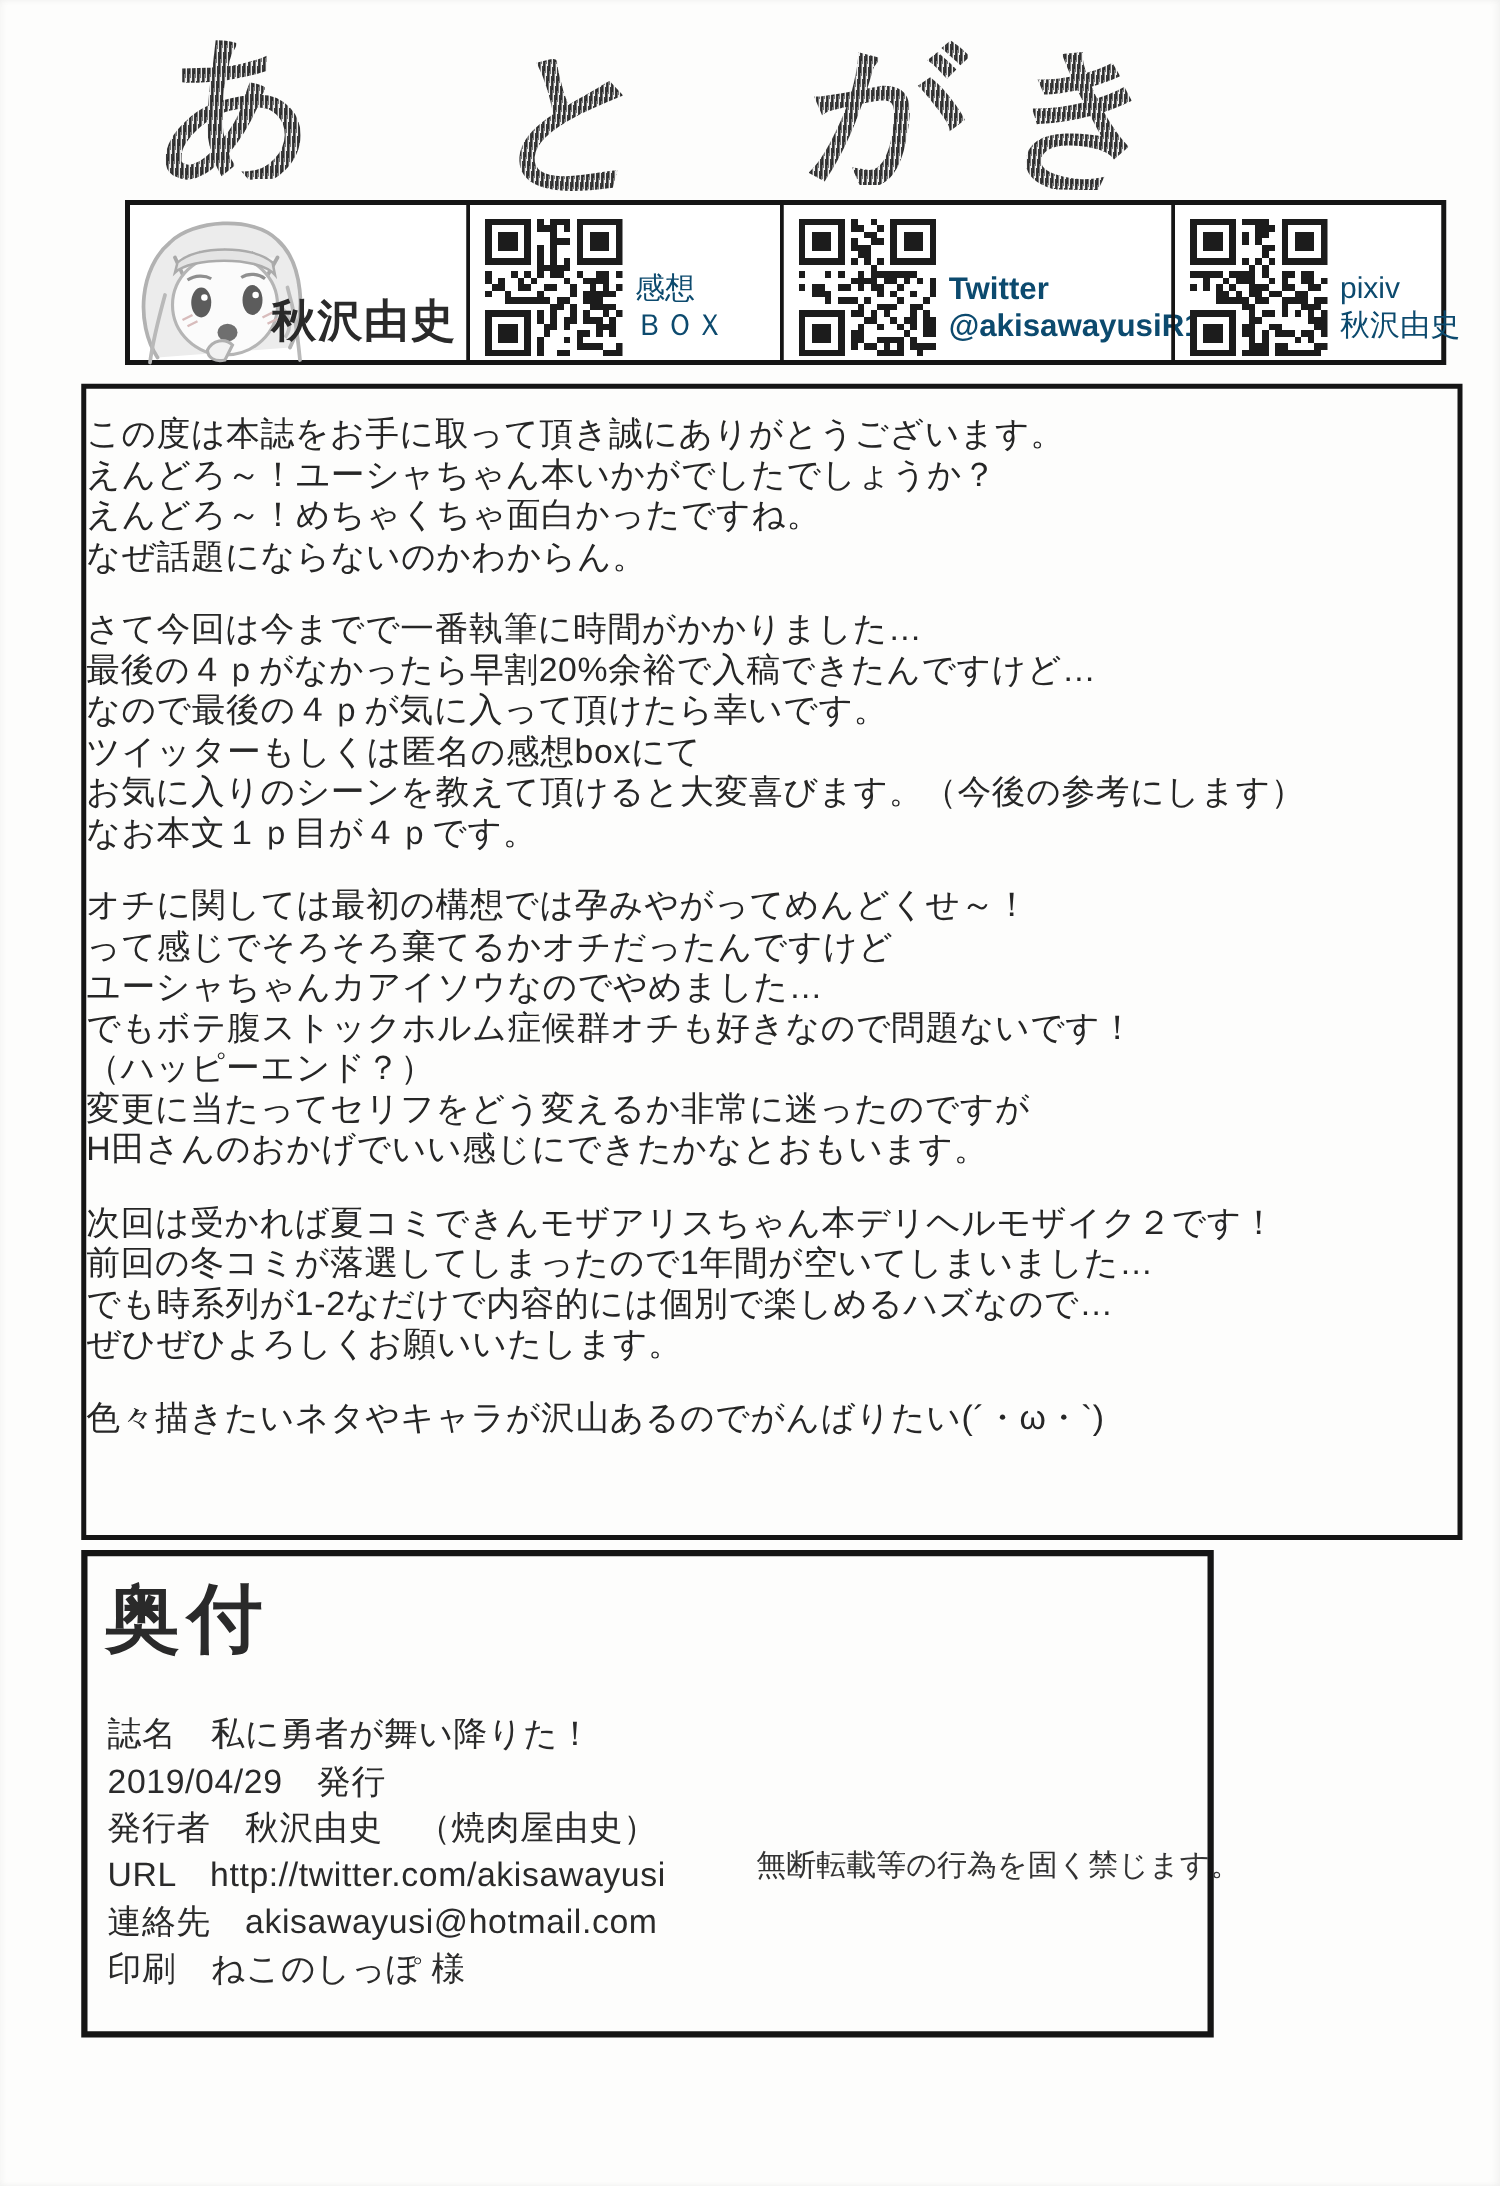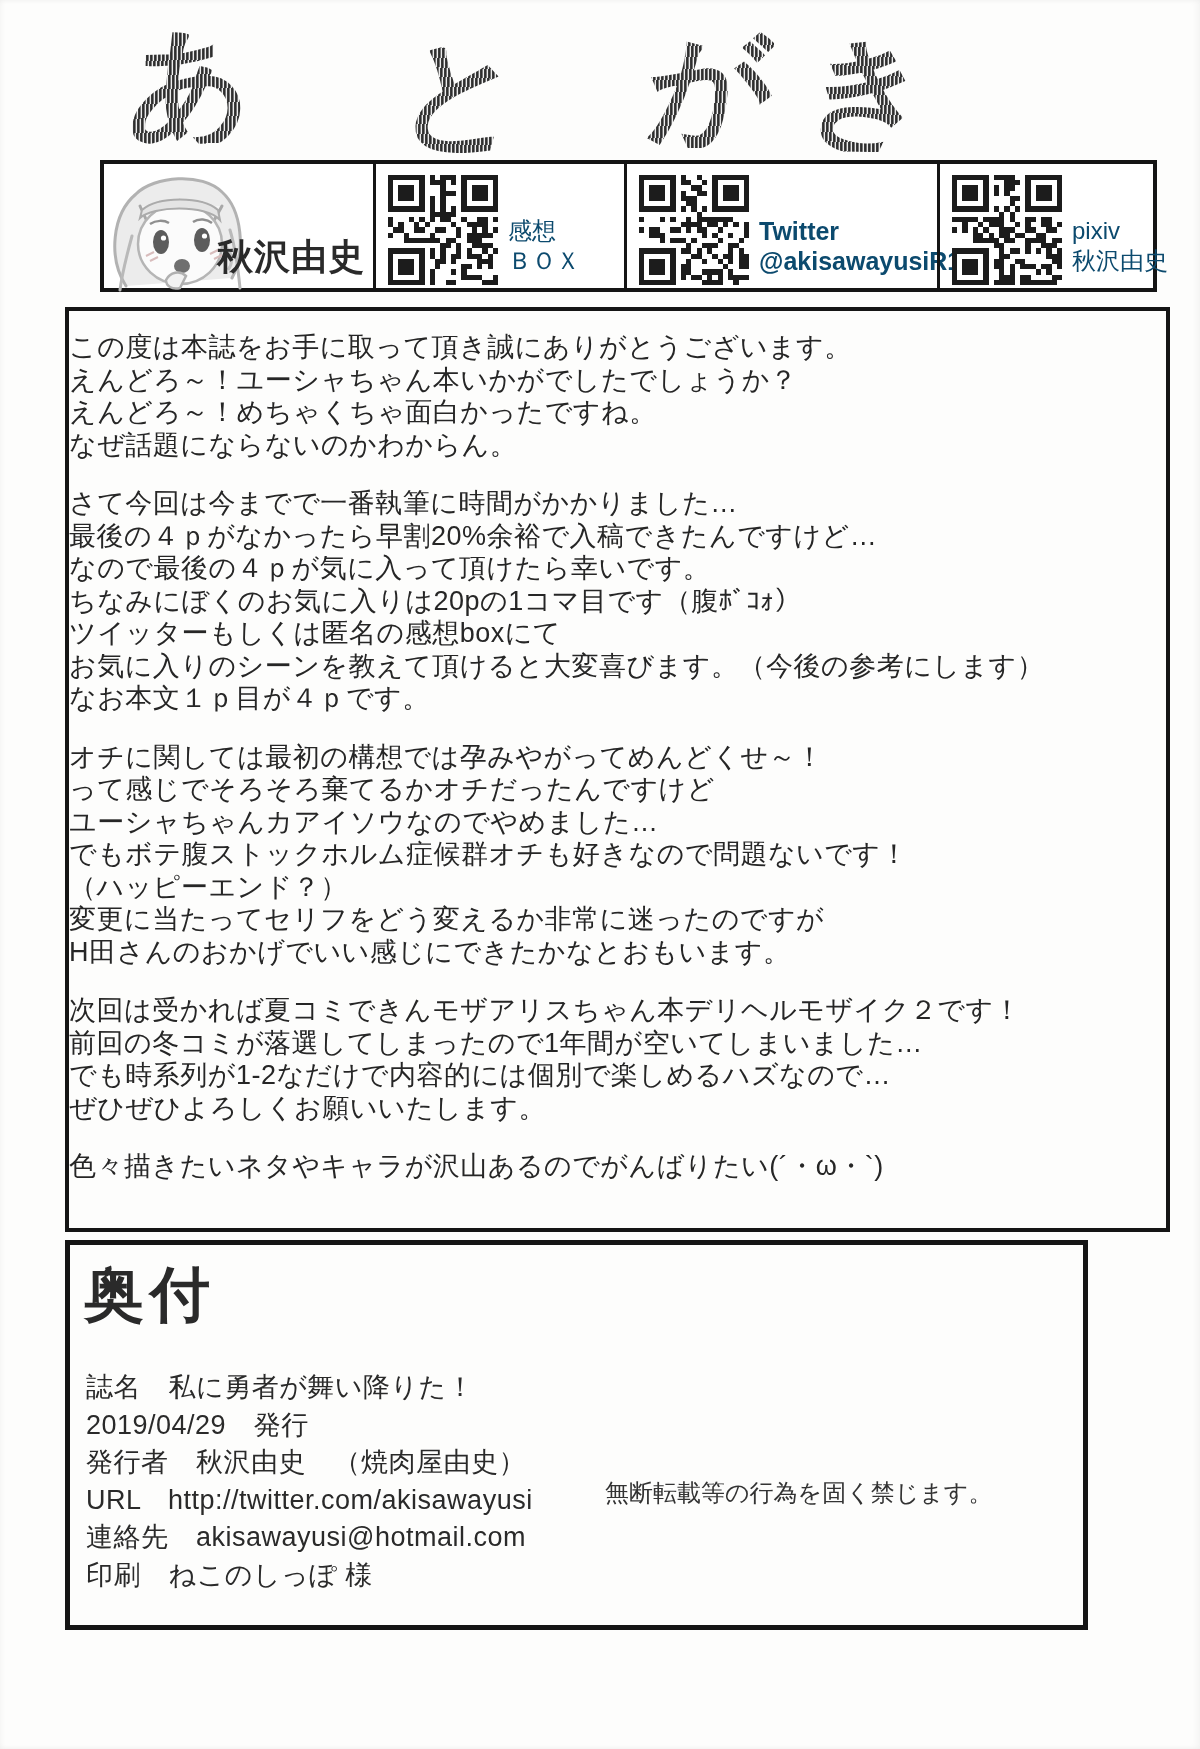--- a/index.html
+++ b/index.html
@@ -56,21 +56,21 @@
     border:4px solid #151515;box-sizing:border-box;background:#fdfdfc;
   }
   .afterword{padding:20px 14px 0 0;}
   .afterword-line{
     font-size:27px;line-height:32.5px;min-height:32.5px;white-space:pre;
     color:#262626;letter-spacing:0.5px;
   }
   .afterword-line.blank{min-height:26px;height:26px;}
   
   .colophon-box{
-    position:absolute;left:65px;top:1240px;width:1023px;height:390px;
+    position:absolute;left:65px;top:1240px;width:906px;height:390px;
     border:5px solid #151515;box-sizing:border-box;background:#fdfdfc;
   }
   .colophon-heading{
     margin:14px 0 38px 14px;font-size:60px;font-weight:bold;line-height:72px;
     letter-spacing:6px;color:#2a2a2a;
   }
   .colophon-rows{margin-left:16px;}
   .colophon-row{
     font-size:27px;line-height:37.5px;min-height:37.5px;color:#2a2a2a;
     white-space:pre;letter-spacing:0.5px;
@@ -822,21 +822,20 @@
   <div class="main-box">
     <div class="afterword">
         <div class="afterword-line">この度は本誌をお手に取って頂き誠にありがとうございます。</div>
         <div class="afterword-line">えんどろ～！ユーシャちゃん本いかがでしたでしょうか？</div>
         <div class="afterword-line">えんどろ～！めちゃくちゃ面白かったですね。</div>
         <div class="afterword-line">なぜ話題にならないのかわからん。</div>
         <div class="afterword-line blank"></div>
         <div class="afterword-line">さて今回は今までで一番執筆に時間がかかりました…</div>
         <div class="afterword-line">最後の４ｐがなかったら早割20%余裕で入稿できたんですけど…</div>
         <div class="afterword-line">なので最後の４ｐが気に入って頂けたら幸いです。</div>
-        <div class="afterword-line">ちなみにぼくのお気に入りは20pの1コマ目です（腹ﾎﾞｺｫ）</div>
         <div class="afterword-line">ツイッターもしくは匿名の感想boxにて</div>
         <div class="afterword-line">お気に入りのシーンを教えて頂けると大変喜びます。（今後の参考にします）</div>
         <div class="afterword-line">なお本文１ｐ目が４ｐです。</div>
         <div class="afterword-line blank"></div>
         <div class="afterword-line">オチに関しては最初の構想では孕みやがってめんどくせ～！</div>
         <div class="afterword-line">って感じでそろそろ棄てるかオチだったんですけど</div>
         <div class="afterword-line">ユーシャちゃんカアイソウなのでやめました…</div>
         <div class="afterword-line">でもボテ腹ストックホルム症候群オチも好きなので問題ないです！</div>
         <div class="afterword-line">（ハッピーエンド？）</div>
         <div class="afterword-line">変更に当たってセリフをどう変えるか非常に迷ったのですが</div>

